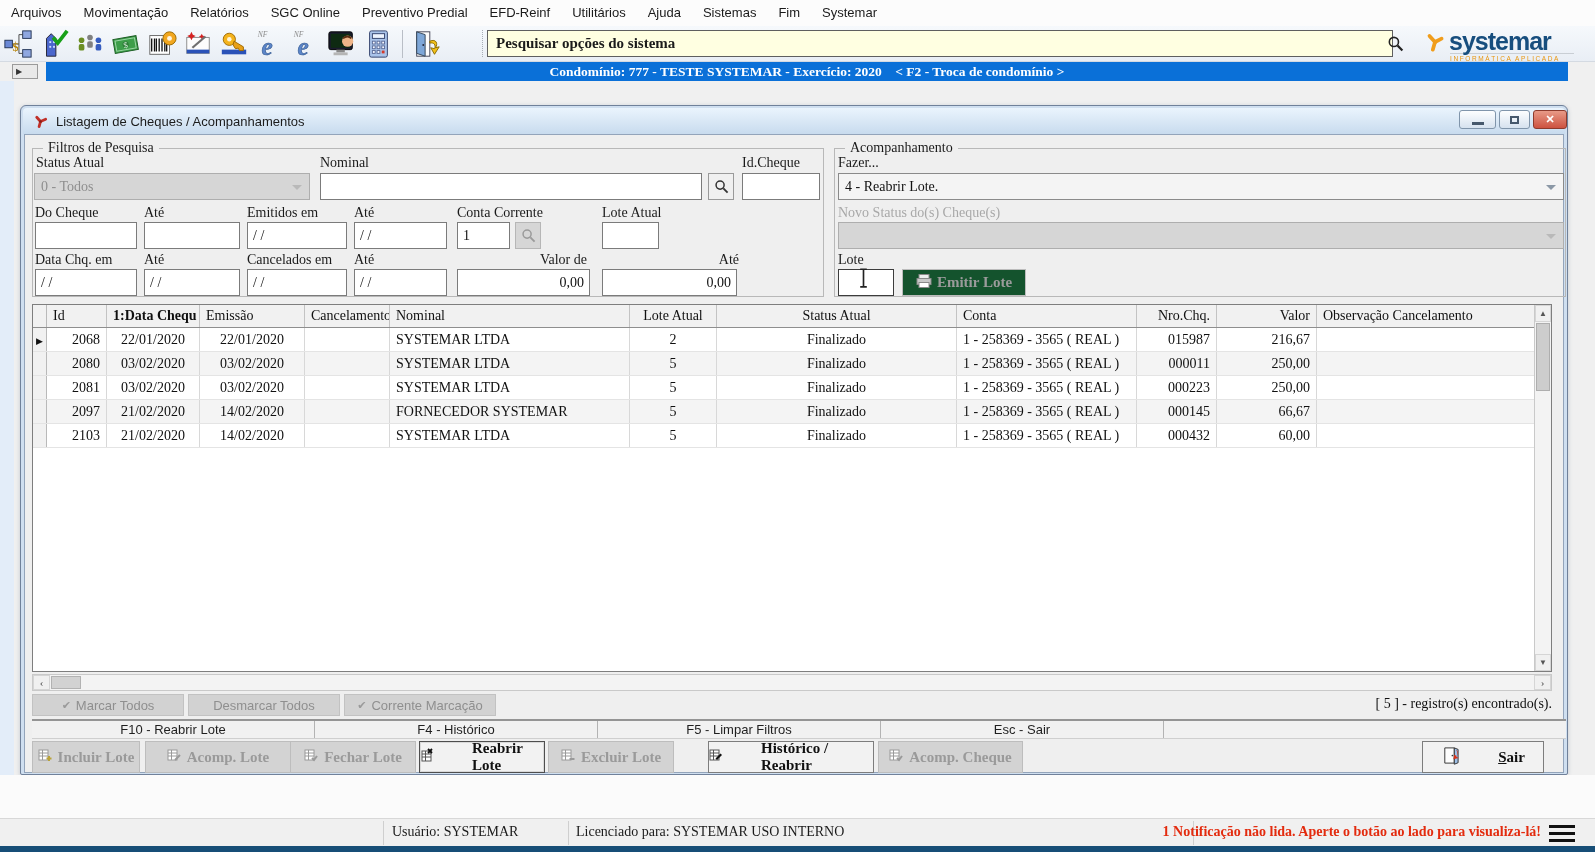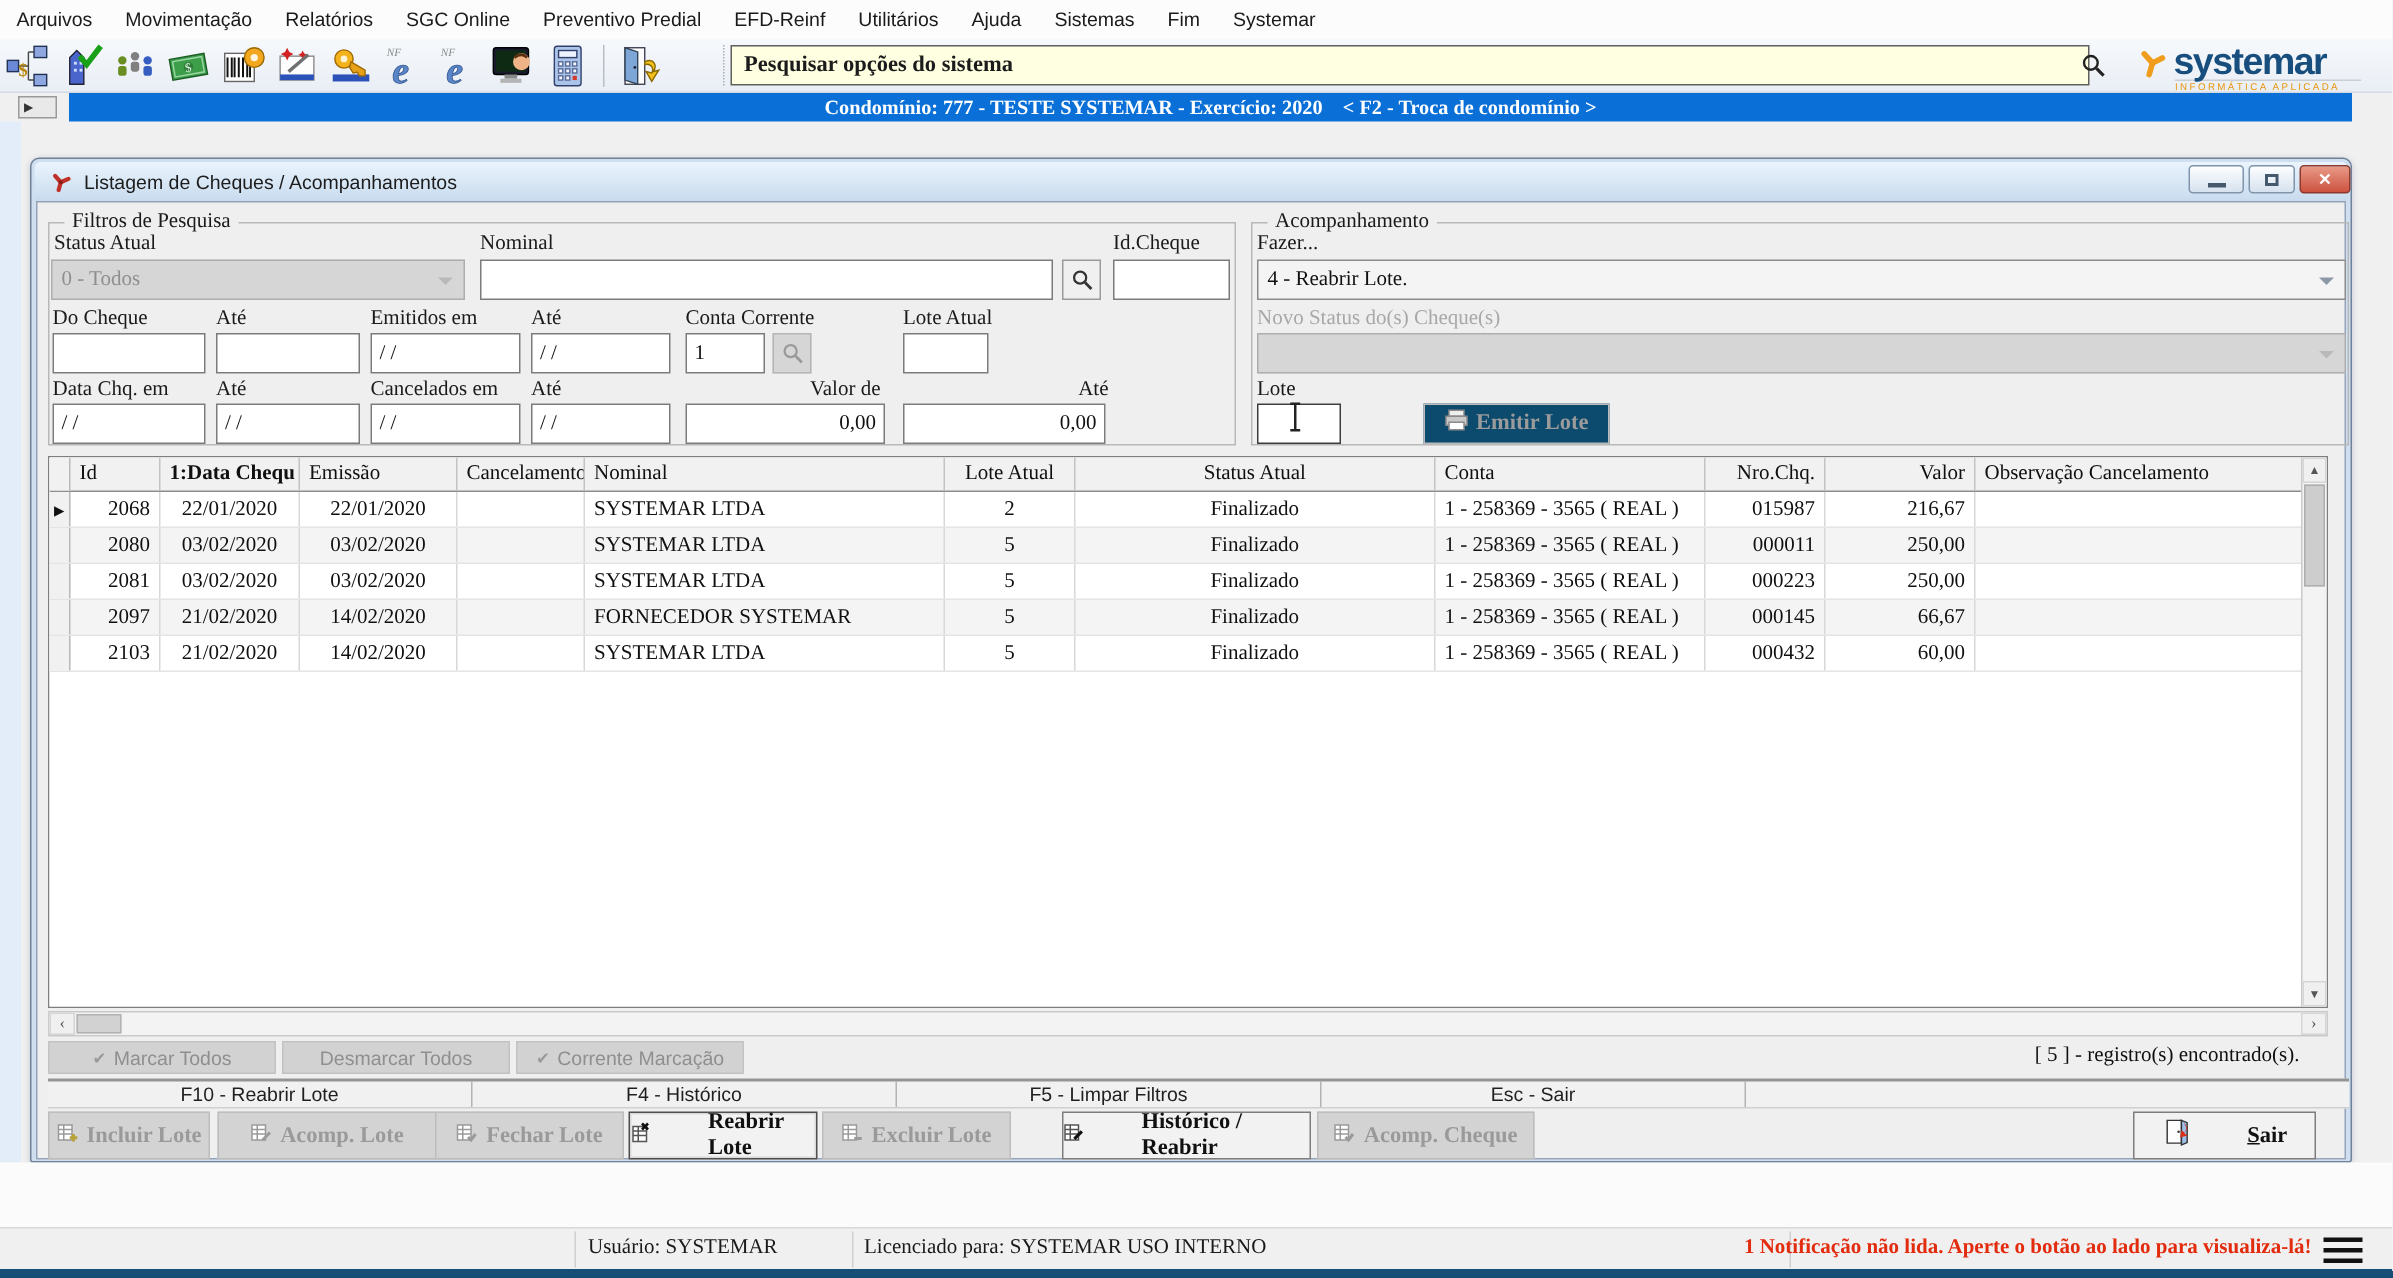--- a/index.html
+++ b/index.html
@@ -89,21 +89,21 @@
   .l-cancelados{left:222px;top:117px;} .f-cancelados{left:222px;top:134px;width:100px;}
   .l-ate4{left:329px;top:117px;} .f-ate4{left:329px;top:134px;width:93px;}
   .l-valorde{left:492px;top:117px;width:70px;} .f-valorde{left:432px;top:134px;width:133px;}
   .l-ate5{left:654px;top:117px;width:60px;} .f-ate5{left:577px;top:134px;width:135px;}
 
   
   .l-fazer{left:813px;top:20px;} .f-fazer{left:813px;top:38px;width:726px;}
   .l-novostatus{left:813px;top:70px;} .f-novostatus{left:813px;top:87px;width:726px;}
   .l-lote{left:813px;top:117px;} .f-lote{left:813px;top:134px;width:56px;height:27px;border:1px solid #3c3c3c;}
   #ibeam{position:absolute;left:833px;top:133px;z-index:3;}
-  .b-emitir{left:924px;top:134px;width:124px;height:27px;position:absolute;background:#0c4a6e;border:1px solid #bcbcbc;
+  .b-emitir{left:877px;top:134px;width:124px;height:27px;position:absolute;background:#14532d;border:1px solid #bcbcbc;
             color:#9b9b9b;font:bold 15px "Liberation Serif", serif;display:flex;align-items:center;justify-content:center;gap:5px;}
 
   
   #grid { position:absolute; left:7px; top:169px; width:1520px; height:368px; background:#fff; border:1px solid #7e7e7e; }
   #gridinner { position:absolute; left:0; top:0; right:17px; bottom:0; overflow:hidden; background:#fff; }
   .thead { display:flex; height:23px; background:#f1f1f1; border-bottom:1px solid #8e8e8e; font-size:14px; color:#101010; }
   .th { line-height:22px; padding:0 6px; border-right:1px solid #c3c3c3; white-space:nowrap; overflow:hidden; }
   .tr { display:flex; height:24px; font-size:14px; color:#101010; border-bottom:1px solid #e4e4e4; background:#fff; }
   .td { line-height:23px; padding:0 6px; border-right:1px solid #d8d8d8; white-space:nowrap; overflow:hidden; }
   #tbody > div:nth-of-type(even) { background:#f4f4f4; }
@@ -121,21 +121,21 @@
   .harrow { position:absolute; top:0; width:17px; height:15px; background:#f0f0f0; border:1px solid #d5d5d5;
             font-size:11px; line-height:13px; text-align:center; color:#555; }
   #hleft{left:0;} #hright{right:0;}
   #hthumb { position:absolute; left:18px; top:1px; width:30px; height:13px; background:#d2d2d2; border:1px solid #b2b2b2; }
 
   
   .selbtn { position:absolute; top:559px; height:22px; background:#d2d2d2; border:1px solid #c2c2c2;
             font:13px "Liberation Sans", sans-serif; color:#8f8f8f; display:flex; align-items:center; justify-content:center; gap:5px; }
   #b-marcar{left:7px;width:152px;} #b-desmarcar{left:163px;width:152px;} #b-inverter{left:319px;width:152px;}
   .chk{font-size:11px;color:#9a9a9a;}
-  #records { position:absolute; right:30px; top:561px; font-size:14px; color:#101010; }
+  #records { position:absolute; right:11px; top:561px; font-size:14px; color:#101010; }
 
   
   #fkeybar { position:absolute; left:7px; top:584px; width:1534px; height:20px; background:#f1f1f1;
              border-top:2px solid #949494; border-bottom:1px solid #cfcfcf; display:flex;
              font-family:"Liberation Sans", sans-serif; font-size:13px; color:#1f1f1f; }
   .fkcell { width:283px; text-align:center; line-height:18px; border-right:1px solid #b3b3b3; white-space:nowrap; }
   #fkeybar::after { content:""; flex:1; }
 
   
   .abtn { position:absolute; top:606px; height:32px; background:#d3d3d3; border:1px solid #bdbdbd;

